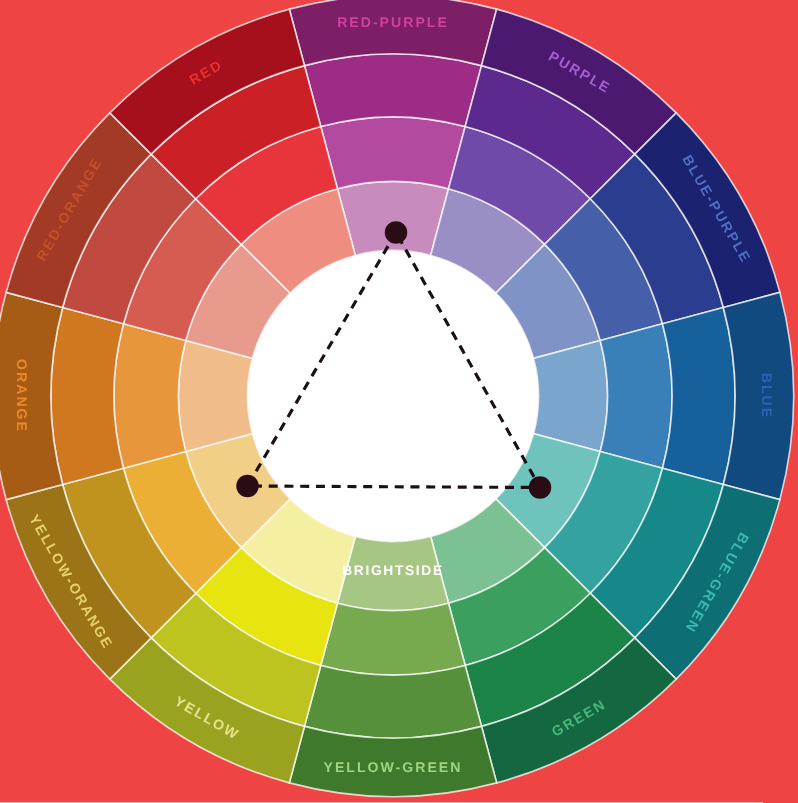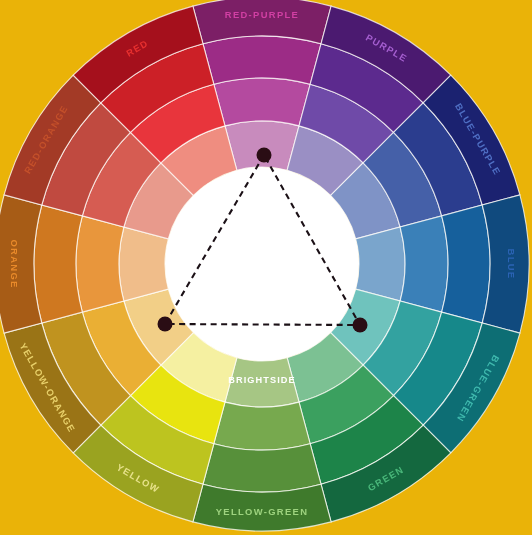--- a/index.html
+++ b/index.html
@@ -10,21 +10,21 @@
   body {
     width: 532px;
     height: 535px;
     overflow: hidden;
     font-family: "Liberation Sans", sans-serif;
   }
   #wheel-root {
     position: relative;
     width: 532px;
     height: 535px;
-    background: #eab308;
+    background: #ef4444;
   }
   svg#color-wheel-svg {
     display: block;
     width: 532px;
     height: 535px;
   }
   .seg {
     stroke: #ffffff;
     stroke-width: 1.1;
     stroke-opacity: 0.75;

